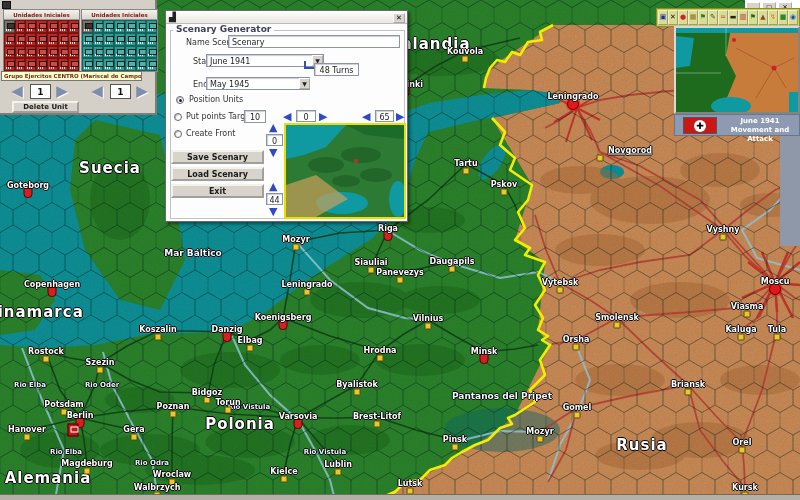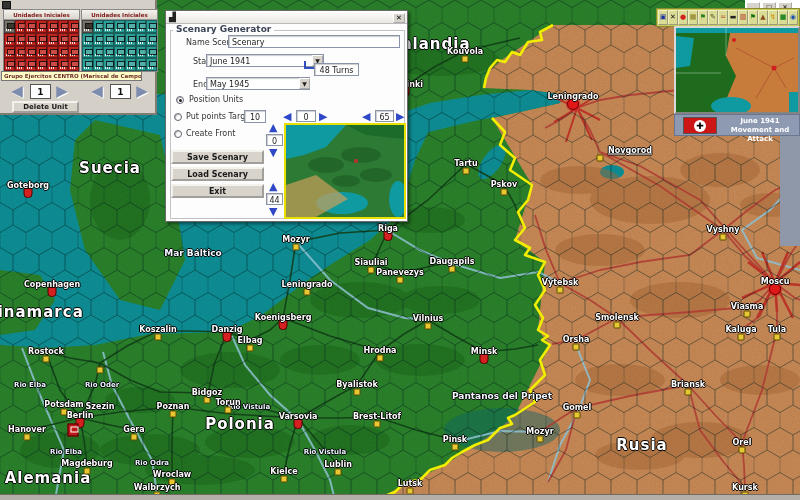--- a/index.html
+++ b/index.html
@@ -309,21 +309,21 @@
         <div class="mlbl t-capital" style="left: 775px; top: 281px;">Moscu</div>
         <div class="mark m-city" style="left: 747px; top: 314px;"></div>
         <div class="mlbl t-city" style="left: 747px; top: 306px;">Viasma</div>
         <div class="mark m-city" style="left: 741px; top: 337px;"></div>
         <div class="mlbl t-city" style="left: 741px; top: 329px;">Kaluga</div>
         <div class="mark m-city" style="left: 777px; top: 337px;"></div>
         <div class="mlbl t-city" style="left: 777px; top: 329px;">Tula</div>
         <div class="mark m-city" style="left: 46px; top: 359px;"></div>
         <div class="mlbl t-city" style="left: 46px; top: 351px;">Rostock</div>
         <div class="mark m-city" style="left: 100px; top: 370px;"></div>
-        <div class="mlbl t-city" style="left: 100px; top: 362px; margin-top: 44px;">Szezin</div>
+        <div class="mlbl t-city" style="left: 100px; top: 362px;">Szezin</div>
         <div class="mark m-city" style="left: 64px; top: 412px;"></div>
         <div class="mlbl t-city" style="left: 64px; top: 404px;">Potsdam</div>
         <div class="mark m-city2" style="left: 80px; top: 423px;"></div>
         <div class="mlbl t-city2" style="left: 80px; top: 415px;">Berlin</div>
         <div class="mark m-city" style="left: 27px; top: 437px;"></div>
         <div class="mlbl t-city" style="left: 27px; top: 429px;">Hanover</div>
         <div class="mark m-city" style="left: 134px; top: 437px;"></div>
         <div class="mlbl t-city" style="left: 134px; top: 429px;">Gera</div>
         <div class="mark m-city" style="left: 87px; top: 471px;"></div>
         <div class="mlbl t-city" style="left: 87px; top: 463px;">Magdeburg</div>

